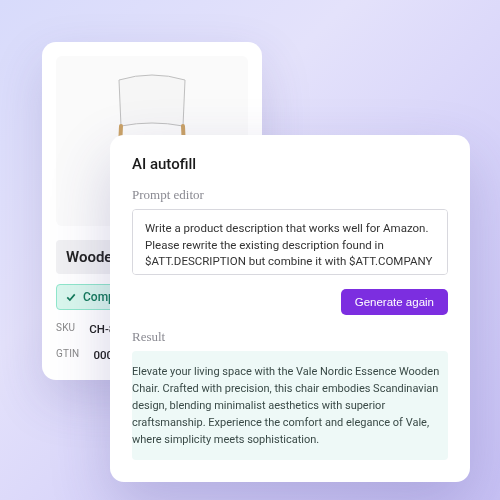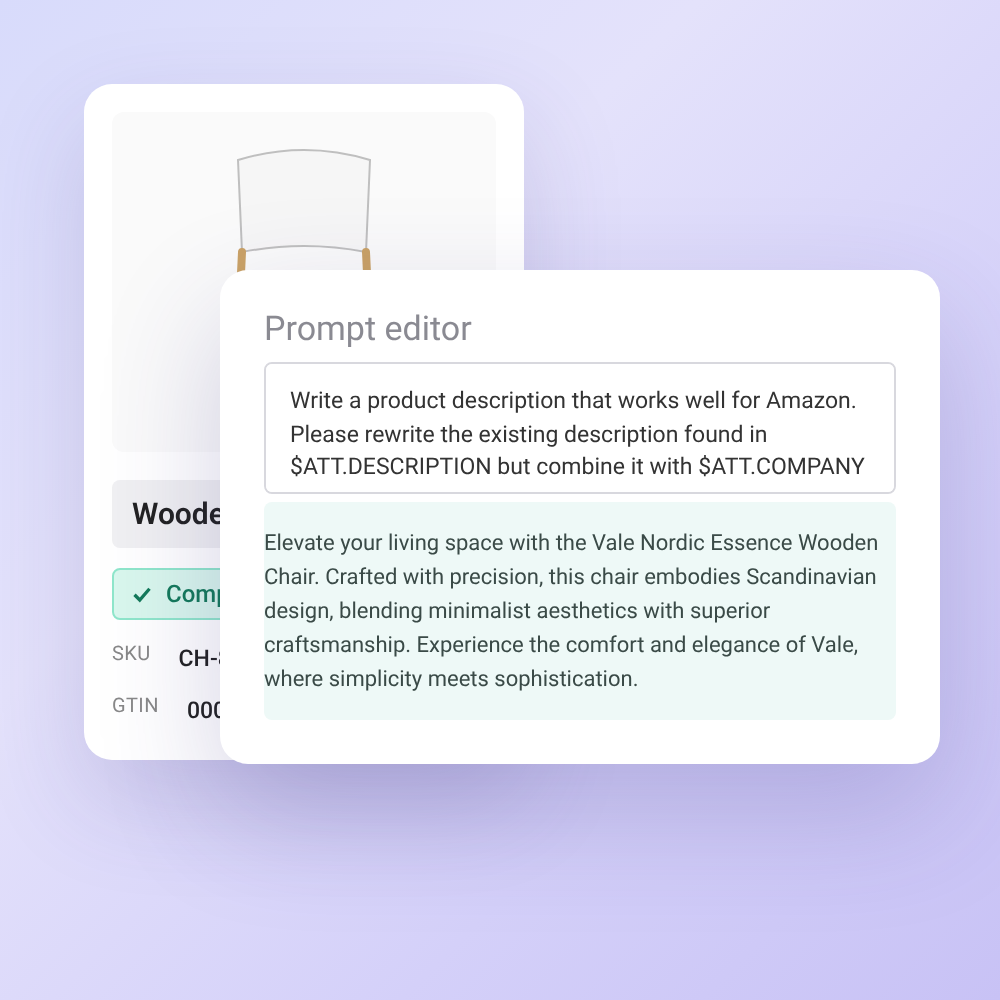--- a/index.html
+++ b/index.html
@@ -78,23 +78,24 @@
     box-shadow: 0 24px 60px rgba(60, 50, 130, 0.22);
     padding: 20px 22px 22px 22px;
   }
   .ai-title {
     font-size: 15px;
     font-weight: 500;
     color: #1a1a1a;
     margin-bottom: 14px;
   }
   .section-label {
-    font-size: 17px;
+    font-size: 13px;
     color: #8a8a92;
     margin-bottom: 6px;
+    font-family: Liberation Serif, serif;
   }
   .prompt-box {
     width: 100%;
     border: 1px solid #d8d8de;
     border-radius: 4px;
     padding: 10px 12px;
     font-size: 11.5px;
     line-height: 1.45;
     color: #333;
     resize: none;
@@ -164,19 +165,24 @@
     <span class="label">SKU</span>
     <span class="value">CH-8291</span>
   </div>
   <div class="meta-row">
     <span class="label">GTIN</span>
     <span class="value">000073278</span>
   </div>
 </div>
 
 <div class="ai-panel">
+  <div class="ai-title">AI autofill</div>
 
   <div class="section-label">Prompt editor</div>
   <textarea class="prompt-box" style="">Write a product description that works well for Amazon. Please rewrite the existing description found in $ATT.DESCRIPTION but combine it with $ATT.COMPANY</textarea>
 
+  <div class="actions">
+    <button class="generate-btn">Generate again</button>
+  </div>
 
+  <div class="section-label">Result</div>
   <div class="result-box">Elevate your living space with the Vale Nordic Essence Wooden Chair. Crafted with precision, this chair embodies Scandinavian design, blending minimalist aesthetics with superior craftsmanship. Experience the comfort and elegance of Vale, where simplicity meets sophistication.</div>
 </div>
 
 </body></html>

